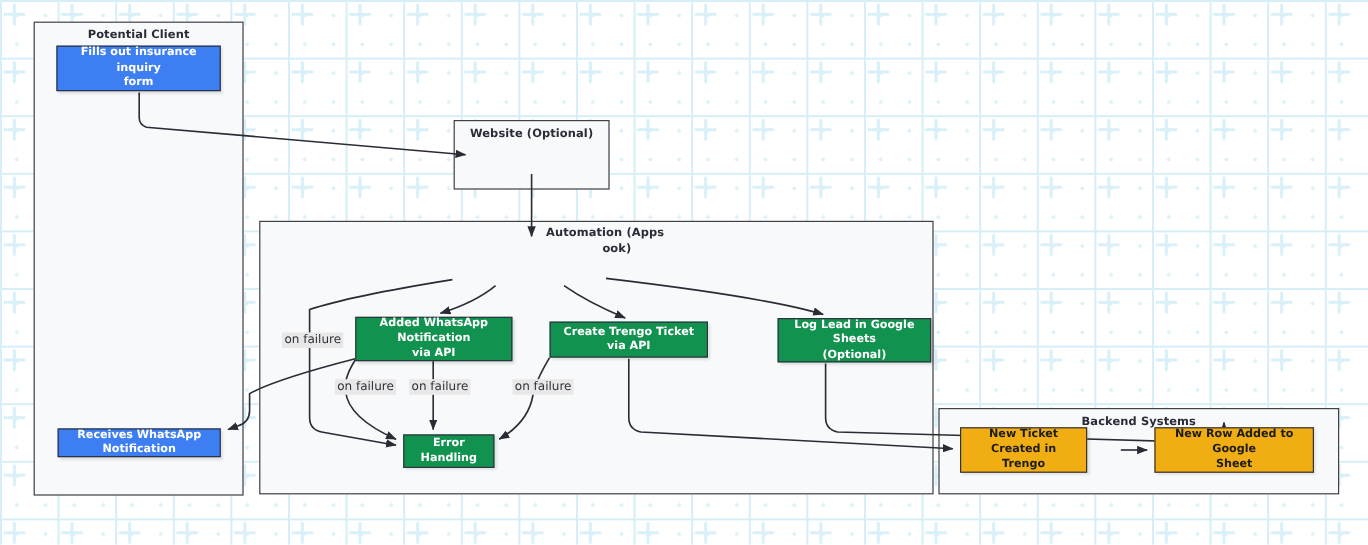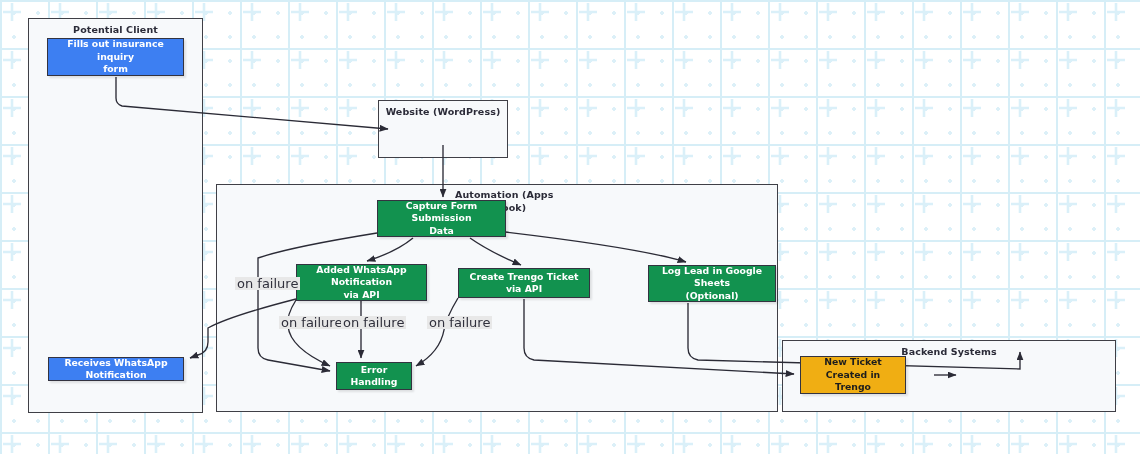--- a/index.html
+++ b/index.html
@@ -74,21 +74,21 @@
     box-shadow: 2px 2px 2px rgba(0,0,0,0.10);
   }
   .node.blue   { background: #3d7ff2; }
   .node.red    { background: #e2382f; }
   .node.green  { background: #12924f; }
   .node.orange { background: #f0ae13; color: #1d1d1d; }
   .edge-label {
     position: absolute;
     background: #e8e8e8;
     color: #30303c;
-    font-size: 13px;
+    font-size: 10px;
     line-height: 11px;
     padding: 1px 2px;
     white-space: nowrap;
   }
 </style>
 </head>
 <body>
 
 <div id="canvas">
 
@@ -101,21 +101,21 @@
       </pattern>
     </defs>
     <rect x="0" y="0" width="1140" height="454" fill="url(#crossPat)"></rect>
   </svg>
 
   <div class="cluster" style="left:28px;top:18px;width:175px;height:395px;">
     <div class="cluster-title">Potential Client</div>
   </div>
 
   <div class="cluster" style="left:378px;top:100px;width:130px;height:58px;">
-    <div class="cluster-title">Website (WordPress)</div>
+    <div class="cluster-title">Website (Optional)</div>
   </div>
 
   <div class="cluster" style="left:216px;top:184px;width:562px;height:228px;">
     <div class="cluster-title" style="top:4px;left:238px;right:auto;text-align:right;">Automation (Apps</div>
     <div class="cluster-title" style="top:17px;left:285px;right:auto;text-align:left;">ook)</div>
   </div>
 
   <div class="cluster" style="left:782px;top:340px;width:334px;height:72px;">
     <div class="cluster-title">Backend Systems</div>
   </div>
@@ -157,26 +157,20 @@
   </svg>
 
   <div class="node blue" style="left:47px;top:38px;width:137px;height:38px;">
     <div>
       <span>Fills out insurance inquiry</span><br>
       <span>form</span>
     </div>
   </div>
 
 
-  <div class="node green" style="left:377px;top:200px;width:129px;height:37px;">
-    <div>
-      <span>Capture Form Submission</span><br>
-      <span>Data</span>
-    </div>
-  </div>
 
   <div class="node green" style="left:296px;top:264px;width:131px;height:37px;">
     <div>
       <span>Added WhatsApp Notification</span><br>
       <span>via API</span>
     </div>
   </div>
 
   <div class="node green" style="left:458px;top:268px;width:132px;height:30px;">
     <span>Create Trengo Ticket via API</span>
@@ -200,19 +194,25 @@
     </div>
   </div>
 
   <div class="node orange" style="left:800px;top:356px;width:106px;height:38px;">
     <div>
       <span>New Ticket Created in</span><br>
       <span>Trengo</span>
     </div>
   </div>
 
+  <div class="node orange" style="left:962px;top:356px;width:133px;height:38px;">
+    <div>
+      <span>New Row Added to Google</span><br>
+      <span>Sheet</span>
+    </div>
+  </div>
 
   <div class="edge-label" style="left:235px;top:277px;">on failure</div>
   <div class="edge-label" style="left:279px;top:316px;">on failure</div>
   <div class="edge-label" style="left:341px;top:316px;">on failure</div>
   <div class="edge-label" style="left:427px;top:316px;">on failure</div>
 
 </div>
 
 </body></html>

